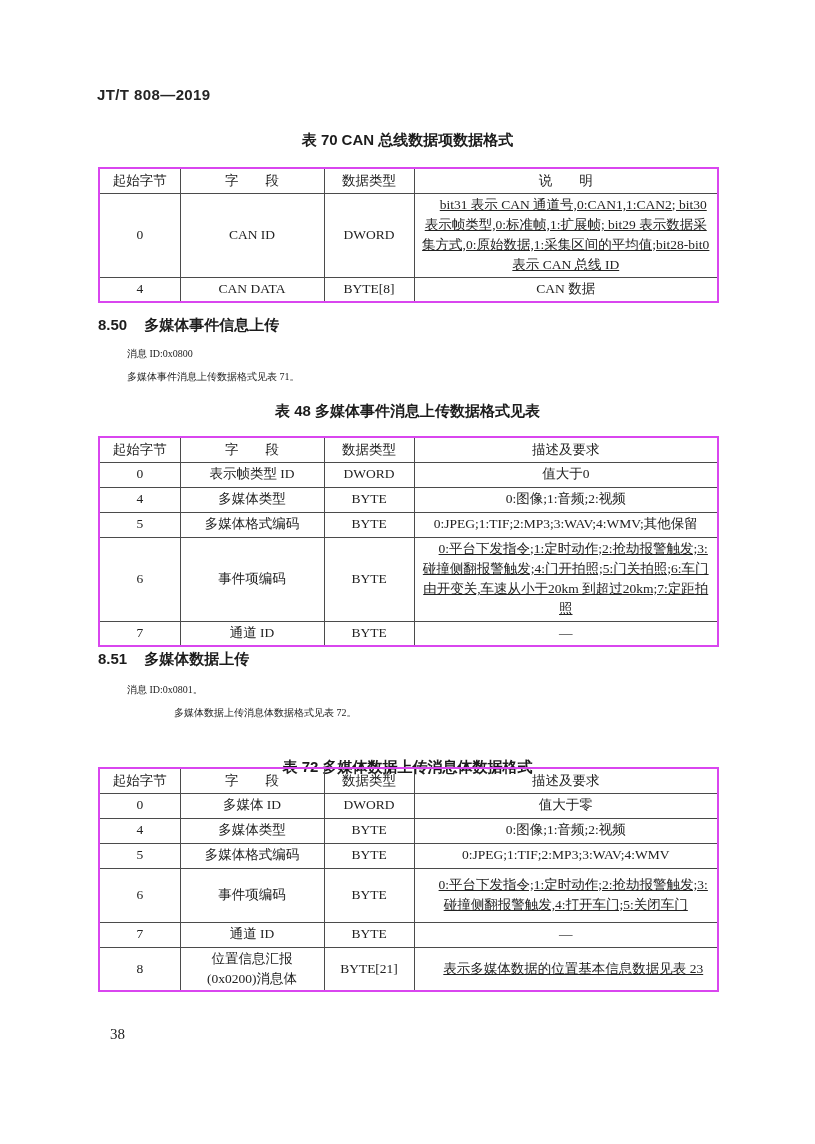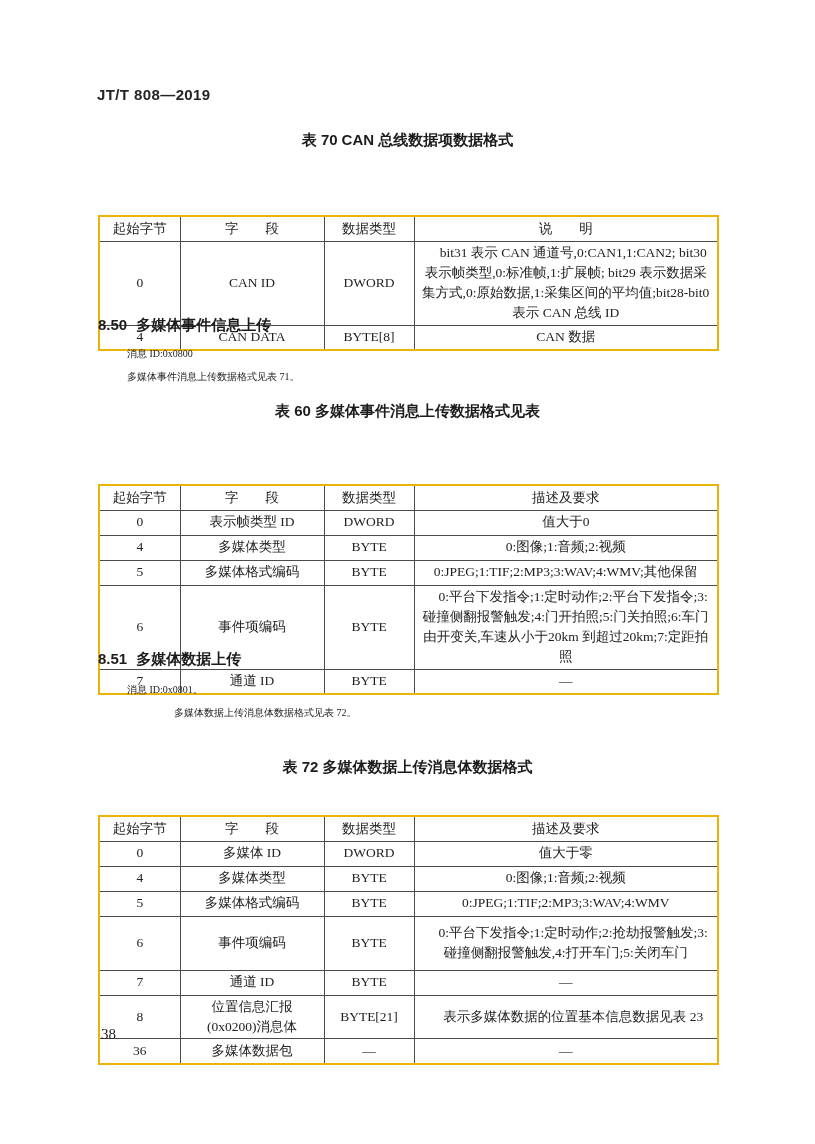--- a/index.html
+++ b/index.html
@@ -27,58 +27,57 @@
     font-family:"Liberation Sans","DejaVu Sans",sans-serif;
     font-weight:700; font-size:15px; color:#1c1c1c;
   }
   .caption .cap-label { margin-right:4px; }
 
   .sec-heading {
     left:98px;
     font-family:"Liberation Sans","DejaVu Sans",sans-serif;
     font-weight:700; font-size:15px; color:#1c1c1c;
   }
-  .sec-heading .sec-num { margin-right:9px; }
+  .sec-heading .sec-num { margin-right:17px; }
 
   .para {
     left:127px;
     font-size:10px; color:#222;
   }
 
   table.doc-table {
     border-collapse:collapse;
     table-layout:fixed;
     width:619px;
-    border:2px solid #eab308;
-    margin-top:48px;
+    border:2px solid #d946ef;
   }
   table.doc-table td, table.doc-table th {
     border:1px solid #4b4b4b;
     font-size:13.5px;
     font-weight:normal;
     text-align:center;
     vertical-align:middle;
     padding:1px 6px;
     line-height:1.5;
     color:#222;
     overflow:hidden;
   }
   table.doc-table th {
     font-size:13.5px;
   }
   td.desc {
     text-align:left;
     padding:2px 9px;
   }
-  td.indent { text-indent:15px; }
+  td.indent { text-indent:15px;text-decoration:underline; }
   td.pre { white-space:pre-line; }
   td.dash { text-align:center; }
 
   .page-number {
-    left:101px; top:1026px;
+    left:110px; top:1026px;
     font-size:15px; color:#222;
   }
 </style>
 </head>
 <body>
 
 <div class="abs doc-header">JT/T 808—2019</div>
 
 <div class="abs caption" style="top:131px;">
   <span class="cap-label">表 70</span><span>CAN 总线数据项数据格式</span>
@@ -113,21 +112,21 @@
 </tbody>
   </table>
 
 <div class="abs sec-heading" style="top:316px;">
   <span class="sec-num">8.50</span><span>多媒体事件信息上传</span>
 </div>
 <div class="abs para" style="top:347px;">消息 ID:0x0800</div>
 <div class="abs para" style="top:370px;">多媒体事件消息上传数据格式见表 71。</div>
 
 <div class="abs caption" style="top:402px;">
-  <span class="cap-label">表 60</span><span>多媒体事件消息上传数据格式见表</span>
+  <span class="cap-label">表 48</span><span>多媒体事件消息上传数据格式见表</span>
 </div>
 
 <table class="doc-table abs" style="left:98px; top:436px;">
   <colgroup>
       <col style="width:81px">
       <col style="width:144px">
       <col style="width:90px">
       <col style="width:304px">
     </colgroup>
   <tbody>
@@ -152,21 +151,21 @@
   <tr style="height:25px">
     <td>5</td>
     <td>多媒体格式编码</td>
     <td>BYTE</td>
     <td class="desc">0:JPEG;1:TIF;2:MP3;3:WAV;4:WMV;其他保留</td>
   </tr>
   <tr style="height:72px">
     <td>6</td>
     <td>事件项编码</td>
     <td>BYTE</td>
-    <td class="desc indent">0:平台下发指令;1:定时动作;2:平台下发指令;3:碰撞侧翻报警触发;4:门开拍照;5:门关拍照;6:车门由开变关,车速从小于20km 到超过20km;7:定距拍照</td>
+    <td class="desc indent">0:平台下发指令;1:定时动作;2:抢劫报警触发;3:碰撞侧翻报警触发;4:门开拍照;5:门关拍照;6:车门由开变关,车速从小于20km 到超过20km;7:定距拍照</td>
   </tr>
   <tr style="height:25px">
     <td>7</td>
     <td>通道 ID</td>
     <td>BYTE</td>
     <td class="desc dash">—</td>
   </tr>
 </tbody>
   </table>
 
@@ -224,22 +223,16 @@
     <td>BYTE</td>
     <td class="desc dash">—</td>
   </tr>
   <tr style="height:43px">
     <td>8</td>
     <td class="pre">位置信息汇报
 (0x0200)消息体</td>
     <td>BYTE[21]</td>
     <td class="desc indent">表示多媒体数据的位置基本信息数据见表 23</td>
   </tr>
-  <tr style="height:25px">
-    <td>36</td>
-    <td>多媒体数据包</td>
-    <td>—</td>
-    <td class="desc dash">—</td>
-  </tr>
 </tbody>
   </table>
 
 <div class="abs page-number">38</div>
 
 </body></html>

